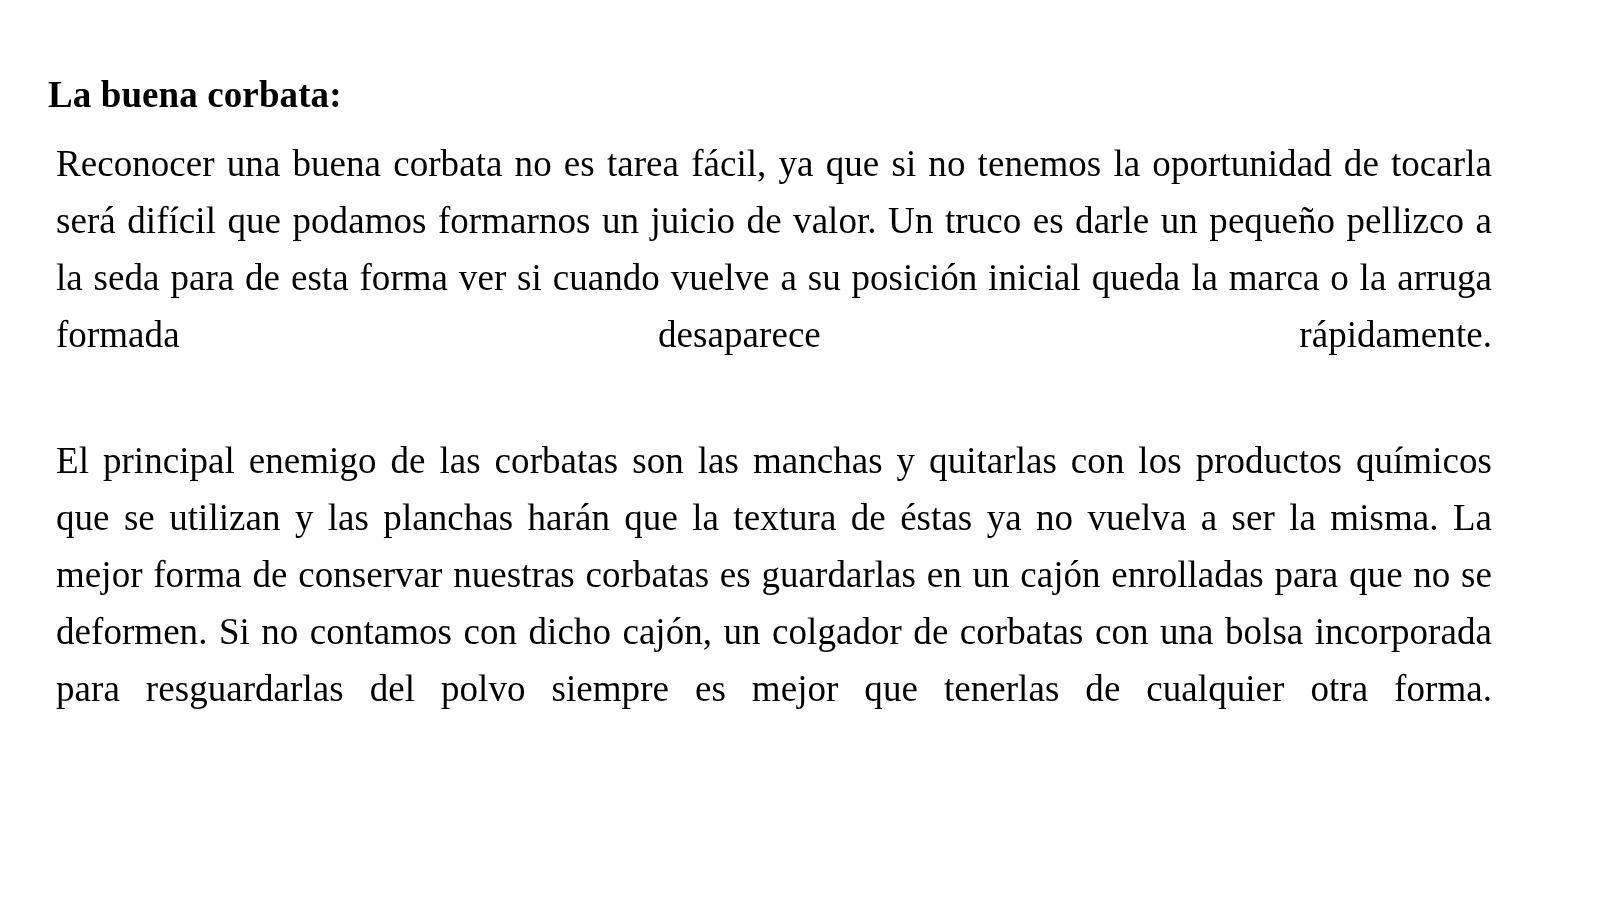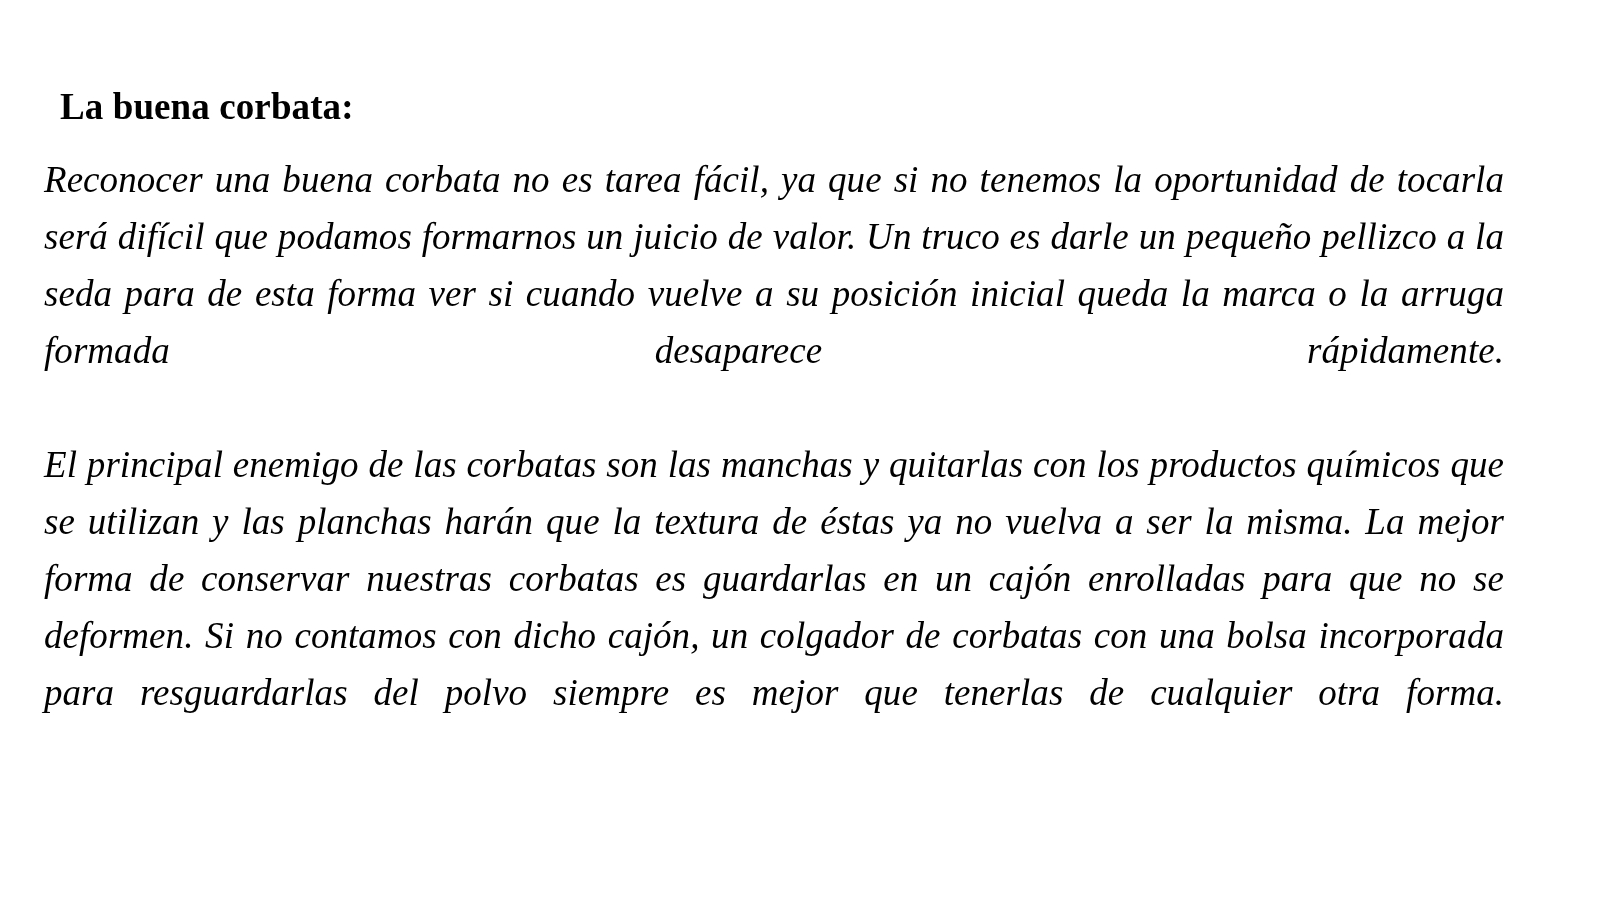--- a/index.html
+++ b/index.html
@@ -22,33 +22,32 @@
     background: #ffffff;
   }
   .doc-section {
     margin: 0;
   }
   .section-heading {
     font-weight: bold;
     font-size: 37px;
     line-height: 57px;
     letter-spacing: 0.1px;
-    margin: 16px;
+    margin: 4px;
     white-space: nowrap;
   }
   .section-body {
     font-size: 37px;
     line-height: 57px;
-    margin: 0;
+    margin: 12px;
     text-align: justify;
     text-justify: inter-word;
     hyphens: manual;
     letter-spacing: 0.05px;
     word-spacing: 0.4px;
-    font-style: italic;
   }
   .section-body.last-block {
     text-align: justify;
   }
   
   .section-body::after {
     content: "";
     display: inline-block;
     width: 100%;
   }

